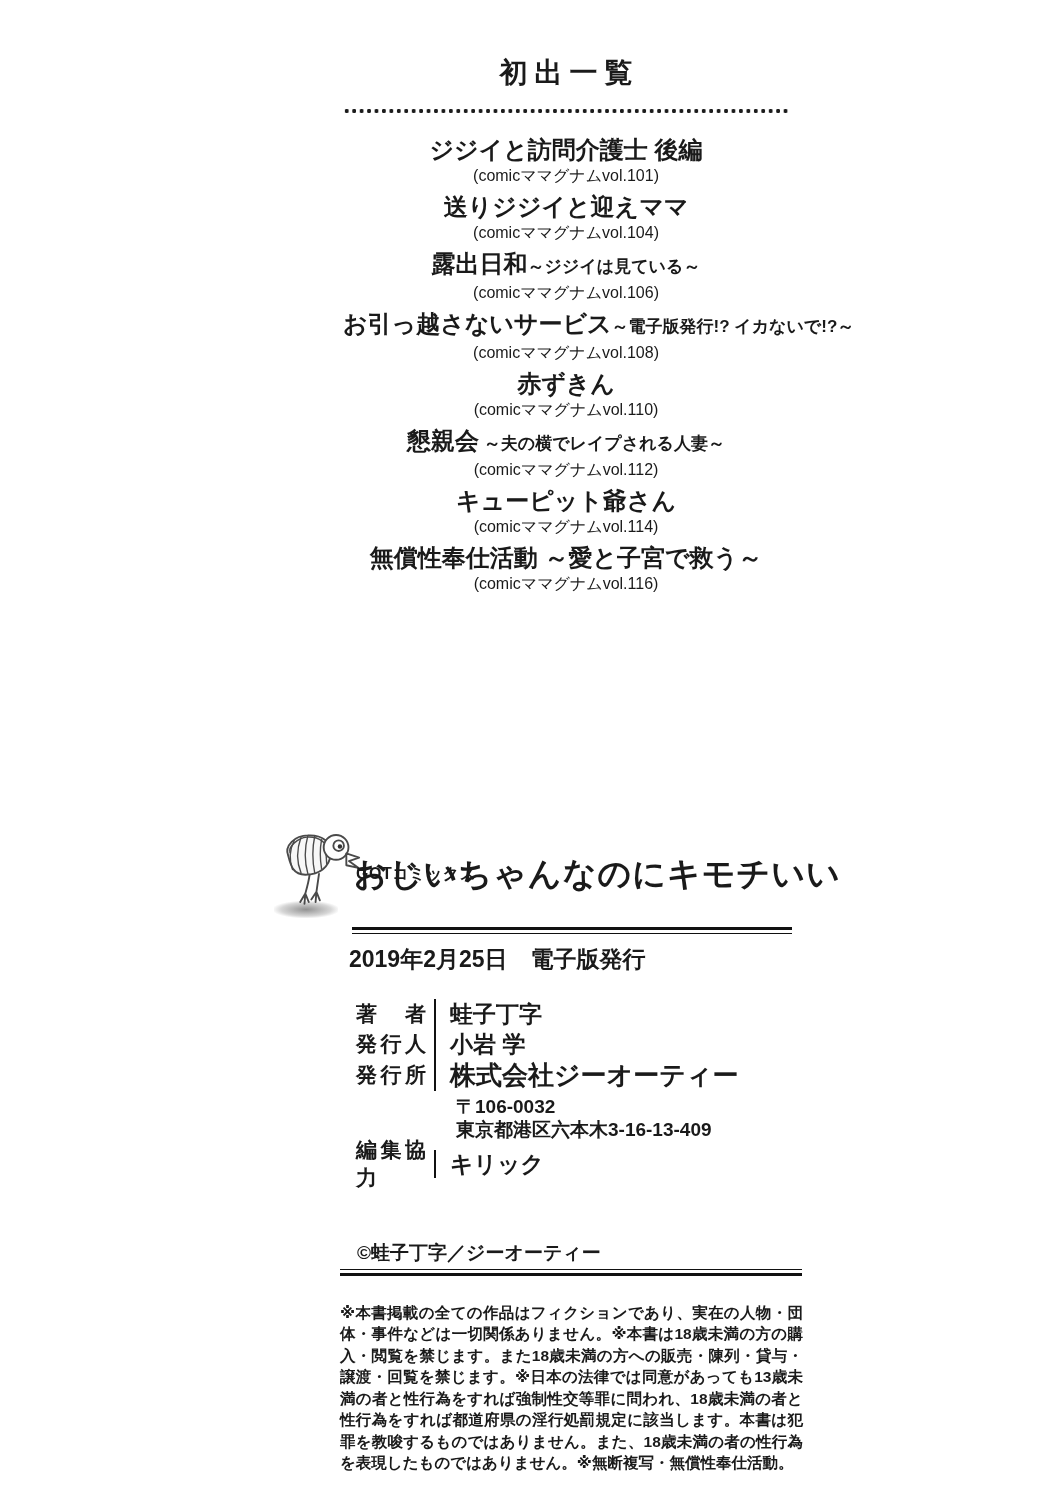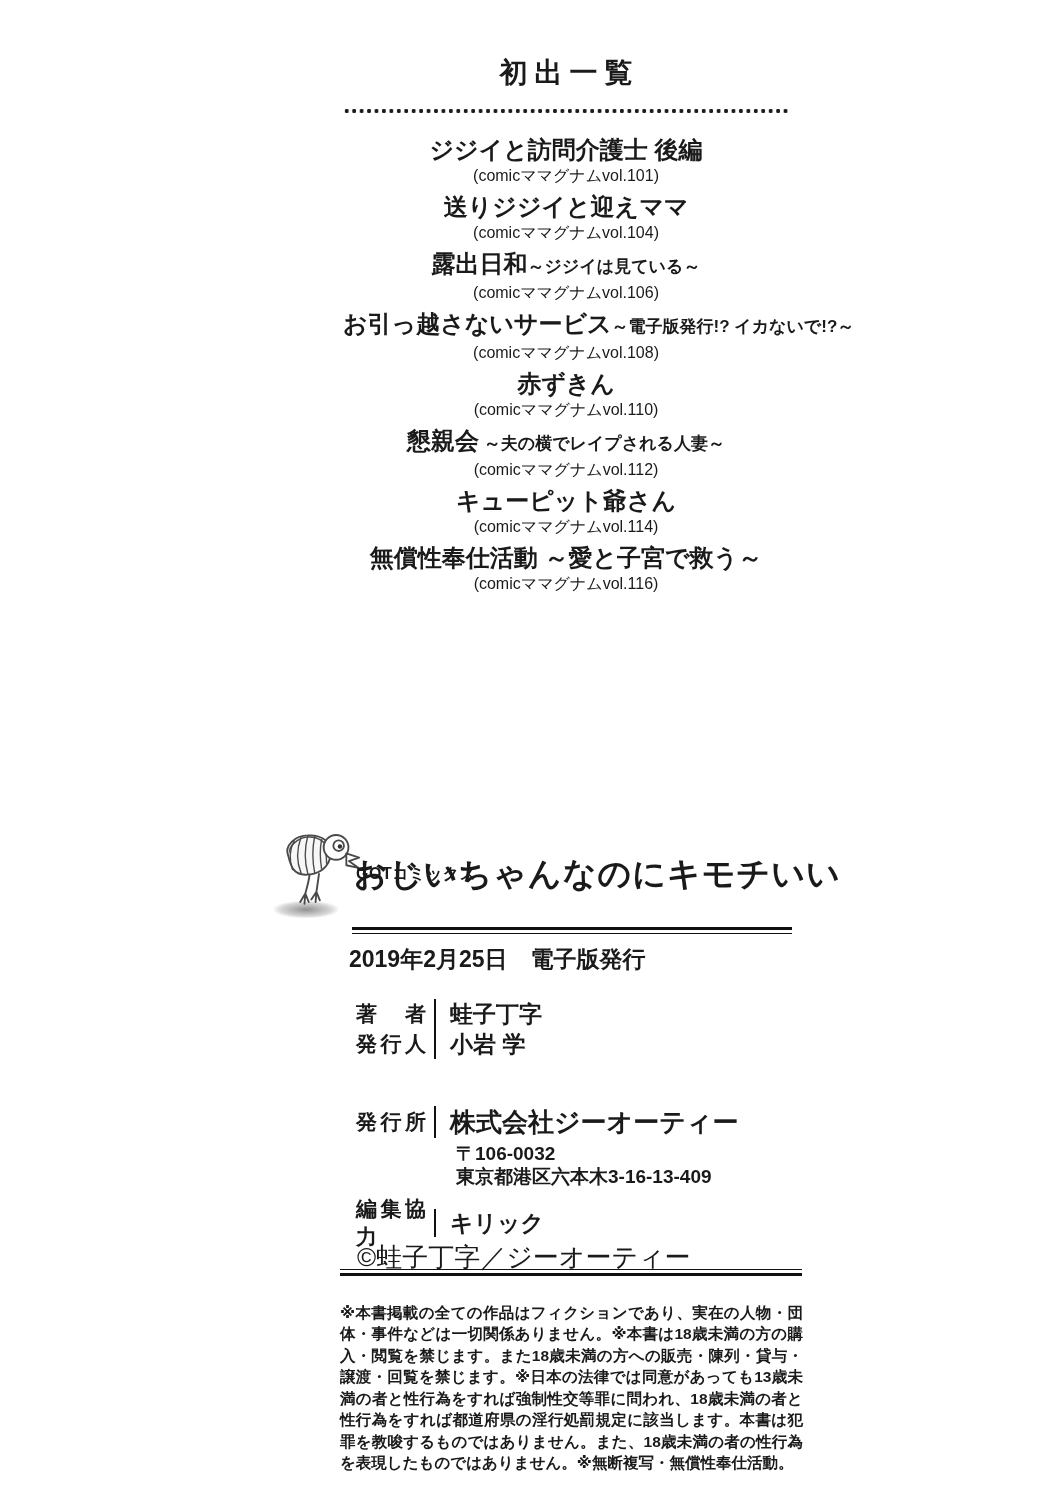--- a/index.html
+++ b/index.html
@@ -29,32 +29,32 @@
     position:absolute;left:274px;top:901px;width:64px;height:17px;
     background:radial-gradient(ellipse at center,rgba(110,110,110,0.75) 0%,rgba(140,140,140,0.35) 55%,transparent 75%);
   }
   .imprint{position:absolute;left:356px;top:864px;font-size:16px;font-weight:700;letter-spacing:0.5px;}
   .book-title{position:absolute;left:354px;top:852px;font-size:33px;font-weight:600;letter-spacing:1px;white-space:nowrap;}
   .title-rule{position:absolute;left:352px;top:927px;width:440px;height:3px;border-top:3px solid #111;border-bottom:1px solid #111;}
   .issue-line{position:absolute;left:349px;top:944px;font-size:23px;font-weight:600;white-space:nowrap;}
   .credits{position:absolute;left:356px;top:999px;width:436px;}
   .credit-row{display:flex;align-items:center;}
   .credit-row.r1,.credit-row.r2{height:30px;}
-  .credit-row.r3{height:32px;margin-top:47px;}
+  .credit-row.r3{height:32px;}
   .credit-label{
     width:70px;font-size:21px;font-weight:600;
     text-align:justify;text-align-last:justify;-moz-text-align-last:justify;
   }
   .credit-divider{width:2px;align-self:stretch;background:#111;margin:0 14px 0 8px;}
   .credit-divider.short{align-self:auto;height:28px;}
   .credit-value{font-size:23px;font-weight:600;white-space:nowrap;}
   .credit-value.big{font-size:26px;}
   .credit-address{margin:4px 0 6px 100px;font-size:19px;font-weight:600;line-height:23px;}
-  .credit-row.r4{height:30px;margin-top:20px;}
-  .copyright{position:absolute;left:357px;top:1240px;font-size:26px;font-weight:400;}
+  .credit-row.r4{height:30px;margin-top:8px;}
+  .copyright{position:absolute;left:357px;top:1240px;font-size:19px;font-weight:700;}
   .bottom-rule{position:absolute;left:340px;top:1269px;width:462px;height:3px;border-top:1px solid #111;border-bottom:3px solid #111;}
   .disclaimer{
     position:absolute;left:340px;top:1286px;width:463px;
     font-size:15.5px;font-weight:600;line-height:21.5px;
     text-align:justify;text-justify:inter-ideograph;
   }
 </style>
 </head>
 <body>
 

